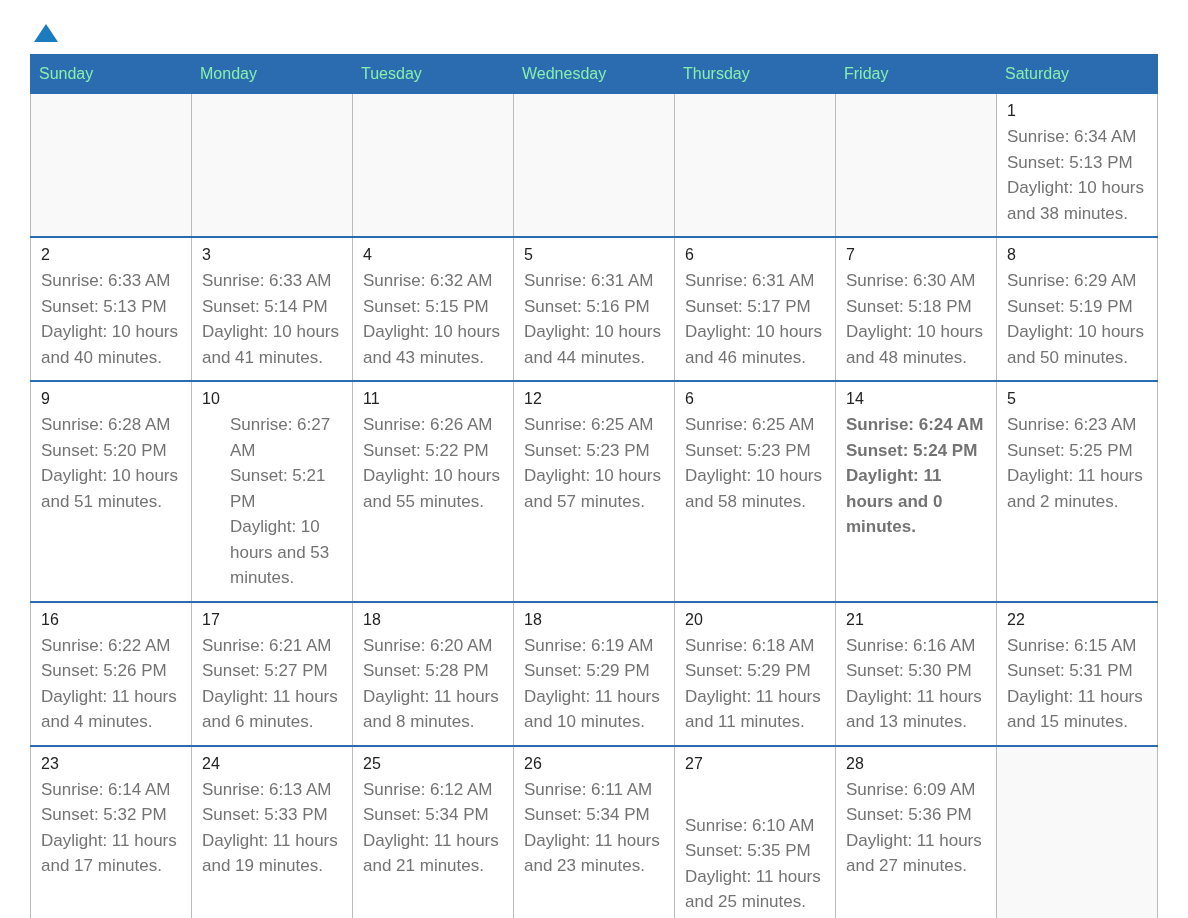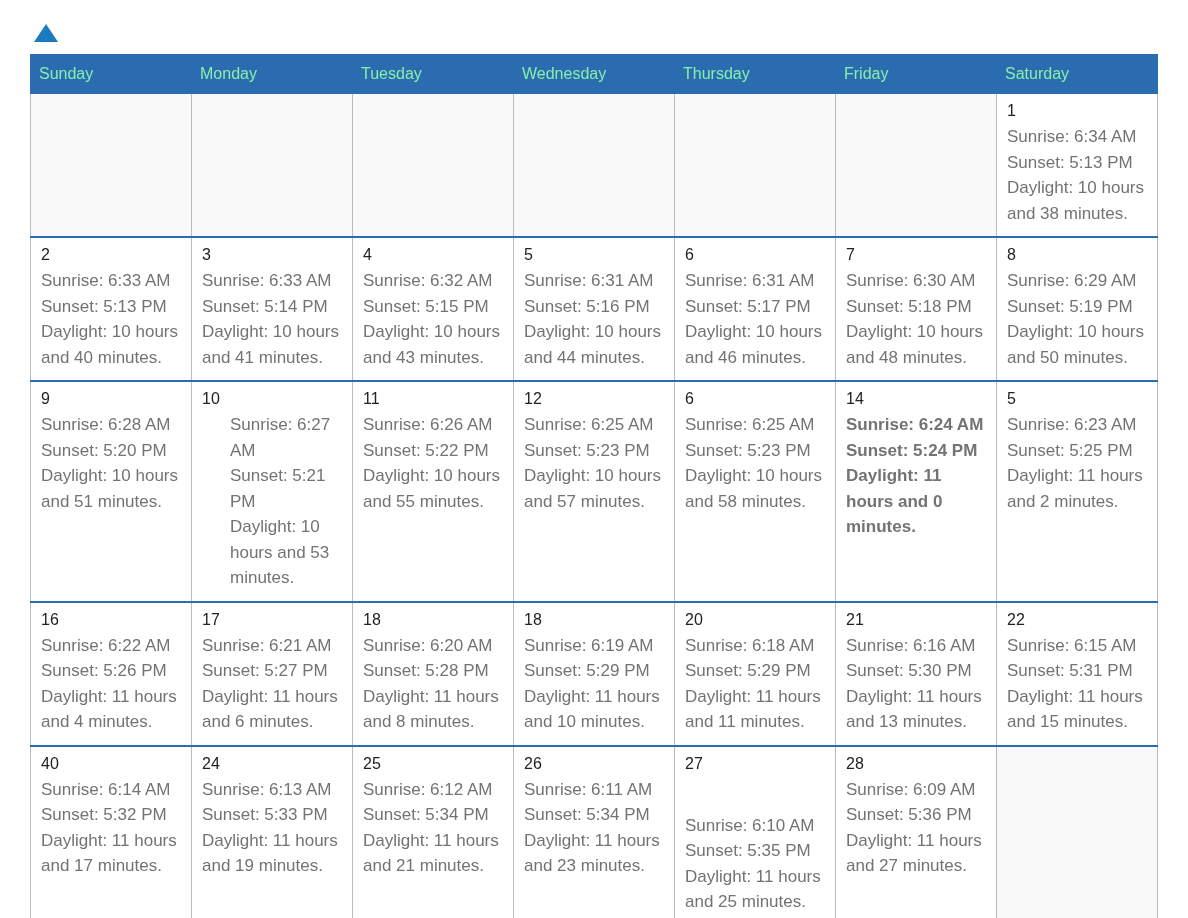--- a/index.html
+++ b/index.html
@@ -260,21 +260,21 @@
         </td>
         <td class="row-divider">
           <div class="day-number">22</div>
           <div class="day-info" style="white-space: pre-line;">Sunrise: 6:15 AM
 Sunset: 5:31 PM
 Daylight: 11 hours and 15 minutes.</div>
         </td>
       </tr>
       <tr>
         <td class="row-divider">
-          <div class="day-number">40</div>
+          <div class="day-number">23</div>
           <div class="day-info" style="white-space: pre-line;">Sunrise: 6:14 AM
 Sunset: 5:32 PM
 Daylight: 11 hours and 17 minutes.</div>
         </td>
         <td class="row-divider">
           <div class="day-number">24</div>
           <div class="day-info" style="white-space: pre-line;">Sunrise: 6:13 AM
 Sunset: 5:33 PM
 Daylight: 11 hours and 19 minutes.</div>
         </td>

